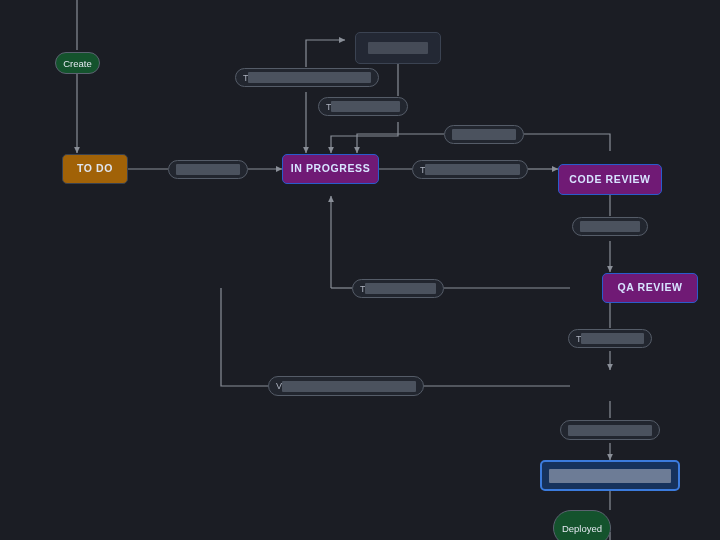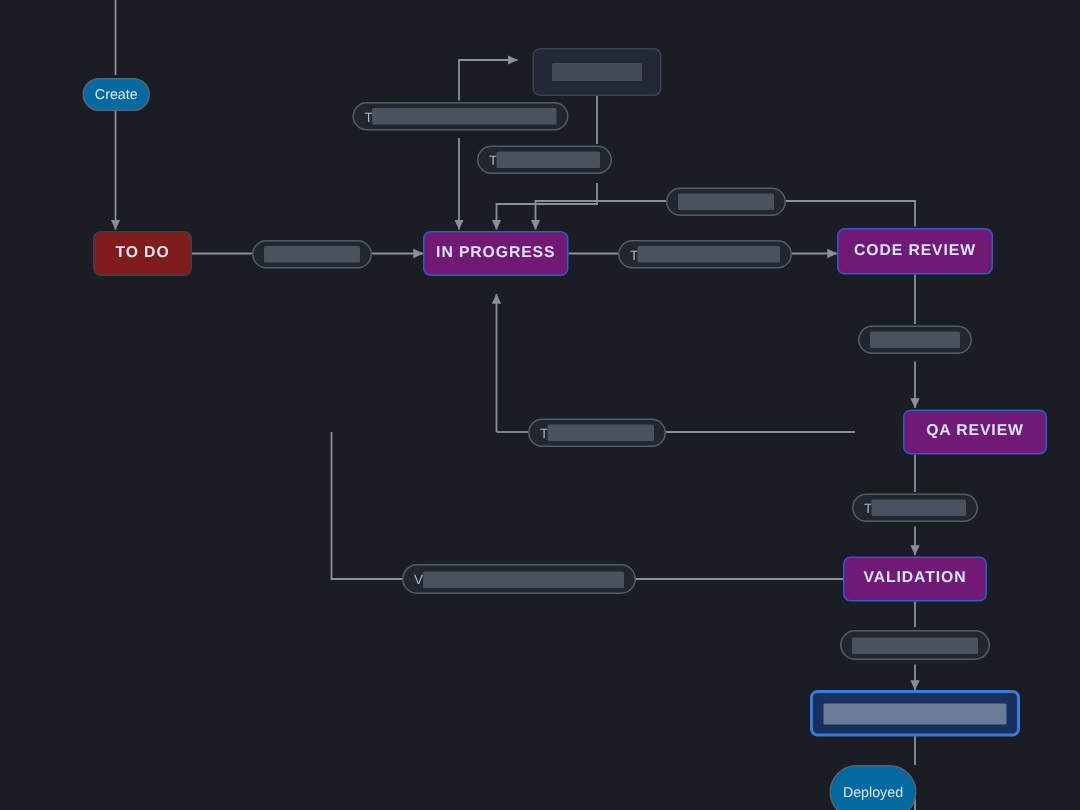--- a/index.html
+++ b/index.html
@@ -32,21 +32,21 @@
     align-items: center;
     justify-content: center;
     border-radius: 5px;
     font-size: 10.5px;
     font-weight: bold;
     letter-spacing: 0.6px;
     text-align: center;
     line-height: 1.1;
   }
   .node-default {
-    background: #7f1d1d;
+    background: #a16207;
     border: 1px solid #39414f;
     color: #dfe5ef;
   }
   .node-active {
     background: #701a75;
     border: 1px solid #2a5ccc;
     color: #d8e4ff;
   }
   .node-selected {
     background: #16325c;
@@ -86,21 +86,21 @@
   .redact.light { background: #6d7c96; }
 
   
   .event {
     position: absolute;
     box-sizing: border-box;
     display: flex;
     align-items: center;
     justify-content: center;
     border-radius: 999px;
-    background: #0369a1;
+    background: #14532d;
     border: 1px solid #5b6270;
     color: #e3e8f0;
     font-size: 9.5px;
   }
 </style>
 </head>
 <body>
 
 <div id="canvas">
 
@@ -163,31 +163,28 @@
   </div>
 
   <div class="node node-default" style="left:62px; top:154px; width:66px; height:30px;">
     <span>TO DO</span>
   </div>
 
   <div class="node node-active" style="left:282px; top:154px; width:97px; height:30px;">
     <span>IN PROGRESS</span>
   </div>
 
-  <div class="node node-active" style="left:558px; top:152px; width:104px; height:31px;">
+  <div class="node node-active" style="left:558px; top:164px; width:104px; height:31px;">
     <span>CODE REVIEW</span>
   </div>
 
   <div class="node node-active" style="left:562px; top:273px; width:96px; height:30px;margin-left:40px;">
     <span>QA REVIEW</span>
   </div>
 
-  <div class="node node-active" style="left:562px; top:371px; width:96px; height:30px;">
-    <span>VALIDATION</span>
-  </div>
 
   <div class="node node-plain" style="left:355px; top:32px; width:86px; height:32px;">
     <span class="redact dim" style="width:60px; height:12px;"></span>
   </div>
 
   <div class="node node-active node-selected" style="left:540px; top:460px; width:140px; height:31px;">
     <span class="redact light" style="width:122px; height:14px;"></span>
   </div>
 
   <div class="pill" style="left:168px; top:160px; width:80px; height:19px;">

